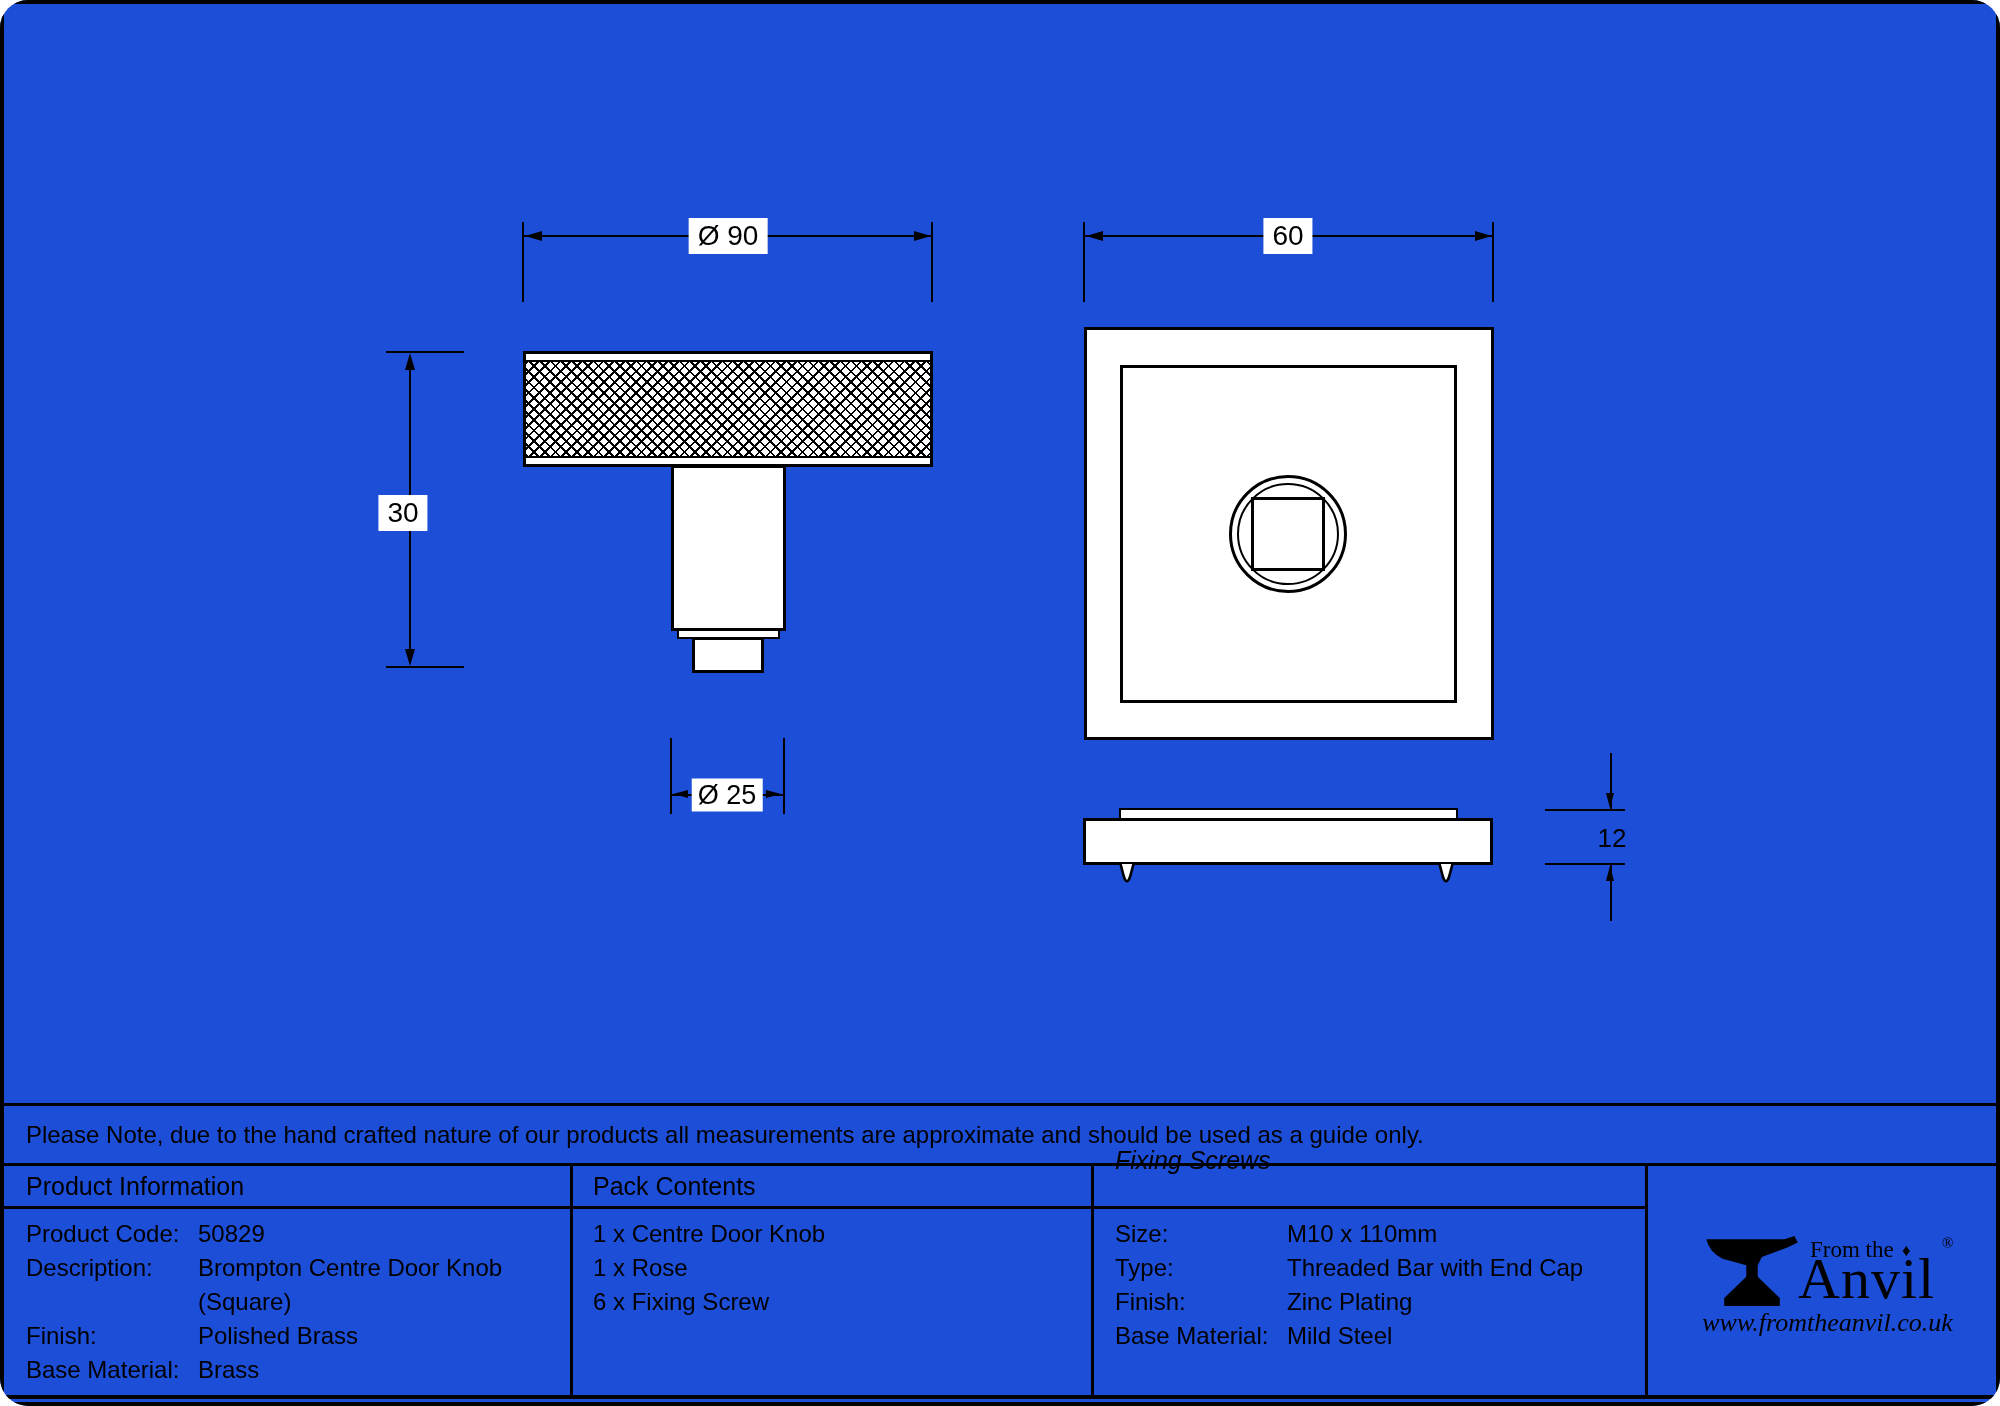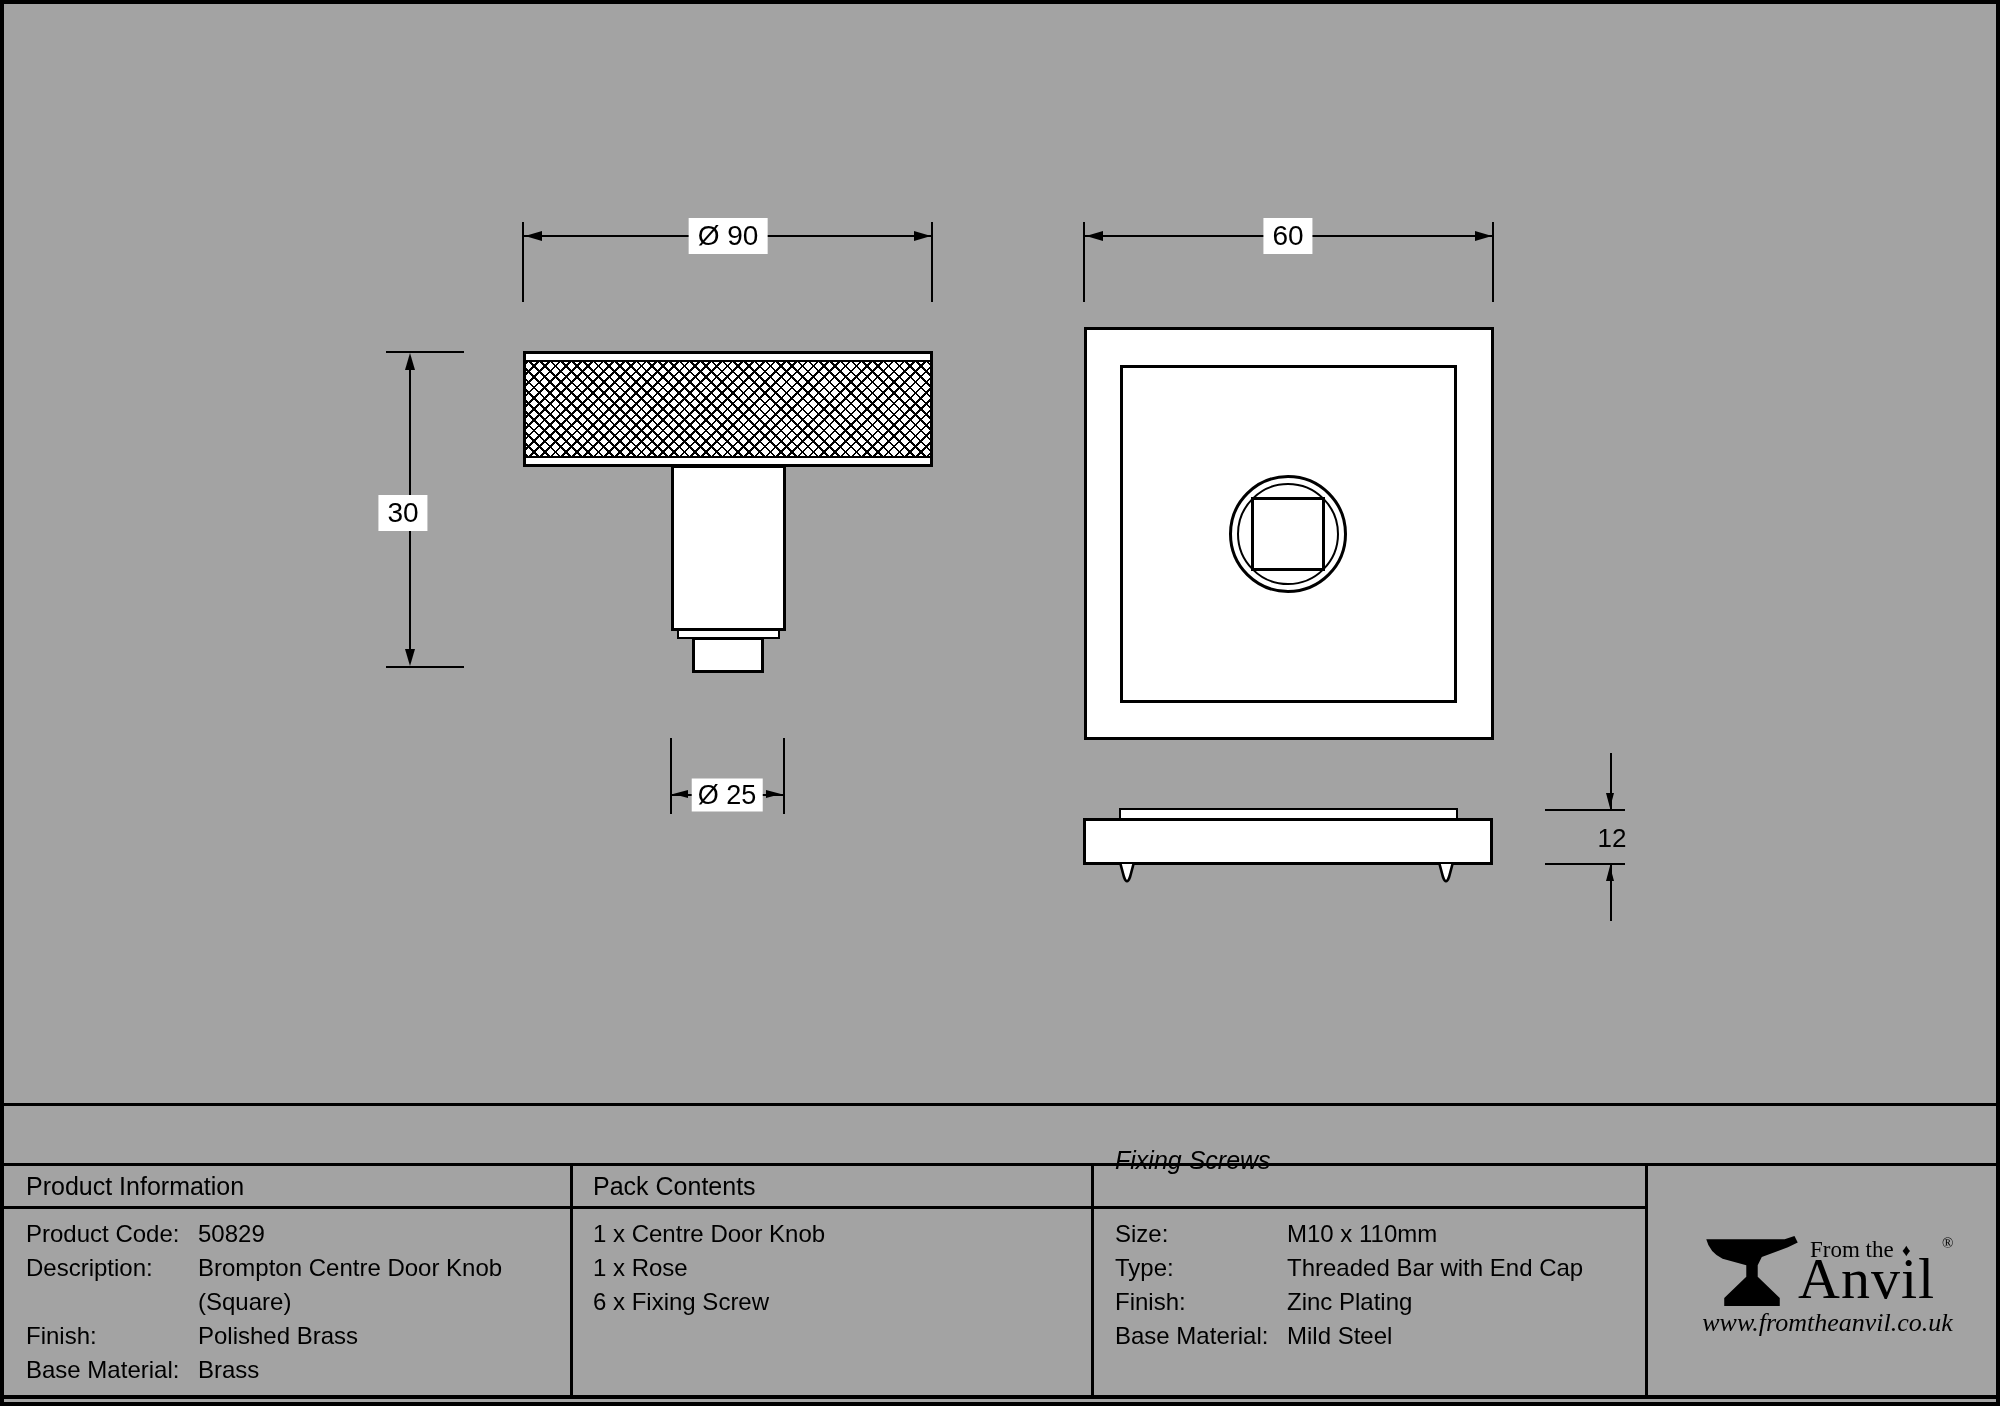--- a/index.html
+++ b/index.html
@@ -1,19 +1,20 @@
 <!DOCTYPE html>
 <html><head>
 <meta charset="utf-8">
 <style>
   html,body { margin:0; padding:0; background:#fff; }
   #page {
-    position:relative; width:2000px; height:1406px; background:#a3a3a3;
+    position:relative; width:2000px; height:1406px; background:#1d4ed8;
     font-family:"Liberation Sans", sans-serif; color:#000;
     overflow:hidden;
+    border-radius:28px;
   }
   .abs { position:absolute; }
   
   .hline { position:absolute; background:#000; height:2px; }
   .vline { position:absolute; background:#000; width:2px; }
   .dimlabel {
     position:absolute; transform:translate(-50%,-50%);
     background:#fff; padding:2px 9px; font-size:28px; white-space:nowrap;
   }
   .arrow { position:absolute; width:0; height:0; }
@@ -112,20 +113,21 @@
     <div class="hline" style="left:1545px;top:809px;width:80px;"></div>
     <div class="hline" style="left:1545px;top:863px;width:80px;"></div>
     <div class="vline" style="left:1610px;top:753px;height:56px;"></div>
     <div class="vline" style="left:1610px;top:865px;height:56px;"></div>
     <div class="arrow down" style="left:1606px;top:793px;border-top-width:15px;border-left-width:4px;border-right-width:4px;"></div>
     <div class="arrow up" style="left:1606px;top:866px;border-bottom-width:15px;border-left-width:4px;border-right-width:4px;"></div>
     <div class="dimlabel" style="left:1612px;top:838px;font-size:26px;background:none;">12</div>
   </div>
 
   <div class="tborder" style="left:4px;right:4px;top:1103px;height:3px;"></div>
+  <div class="celltext" style="left:26px;top:1106px;height:57px;line-height:57px;">Please Note, due to the hand crafted nature of our products all measurements are approximate and should be used as a guide only.</div>
 
   <div class="tborder" style="left:4px;right:4px;top:1163px;height:3px;"></div>
   <div class="tborder" style="left:4px;top:1206px;width:1644px;height:3px;"></div>
   <div class="tborder" style="left:570px;top:1163px;width:3px;height:236px;"></div>
   <div class="tborder" style="left:1091px;top:1163px;width:3px;height:236px;"></div>
   <div class="tborder" style="left:1645px;top:1163px;width:3px;height:236px;"></div>
   <div class="tborder" style="left:4px;right:4px;top:1395px;height:4px;"></div>
 
   <div class="hdr" style="left:26px;top:1166px;">Product Information</div>
   <div class="hdr" style="left:593px;top:1166px;">Pack Contents</div>

